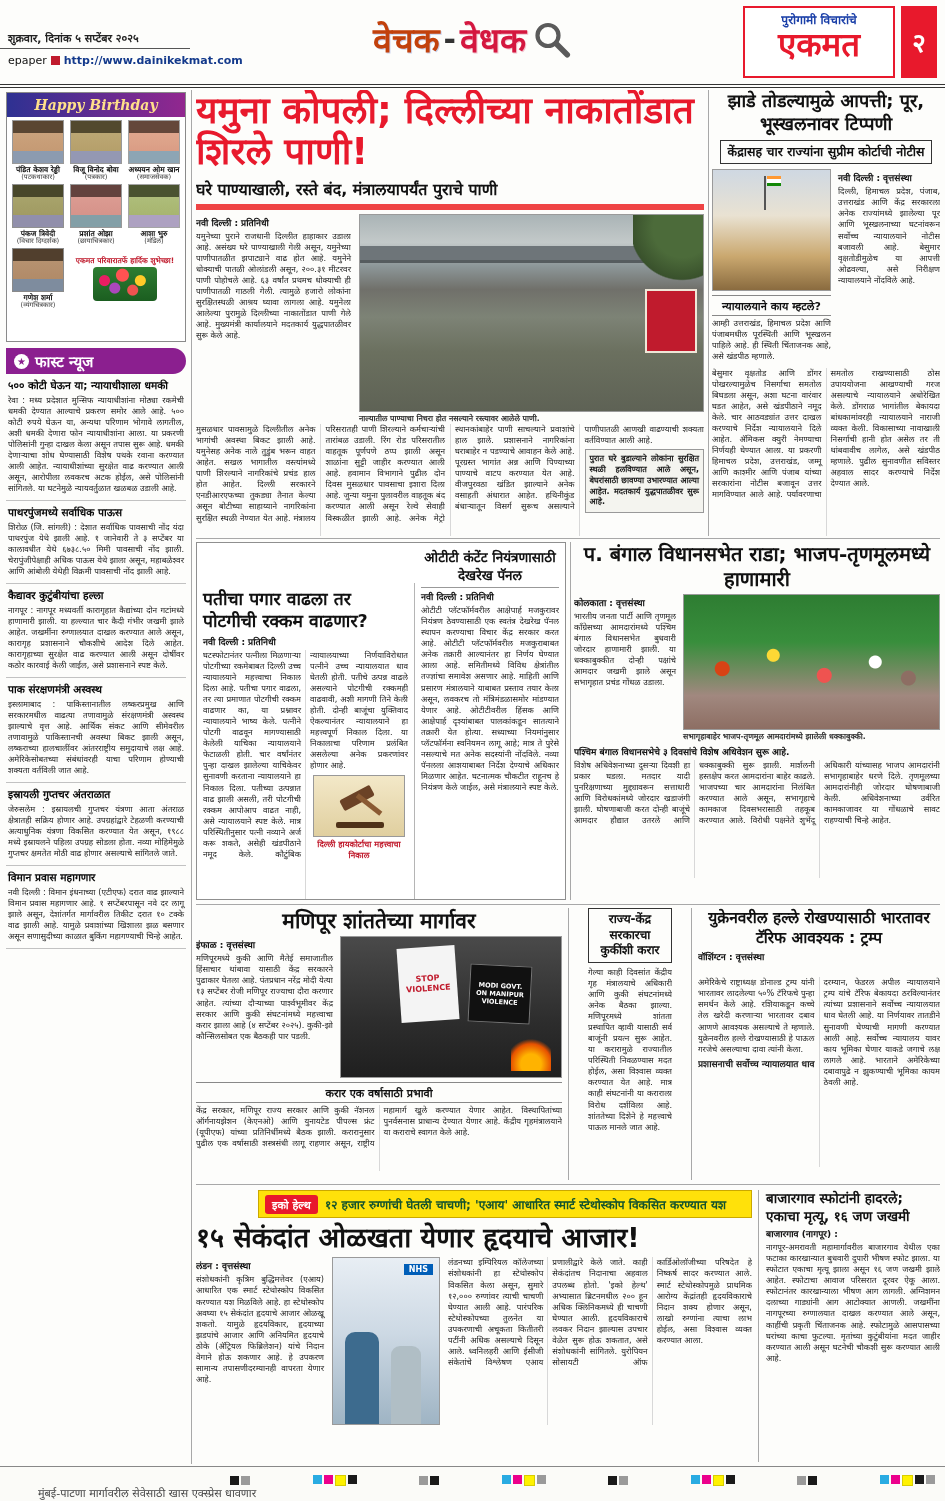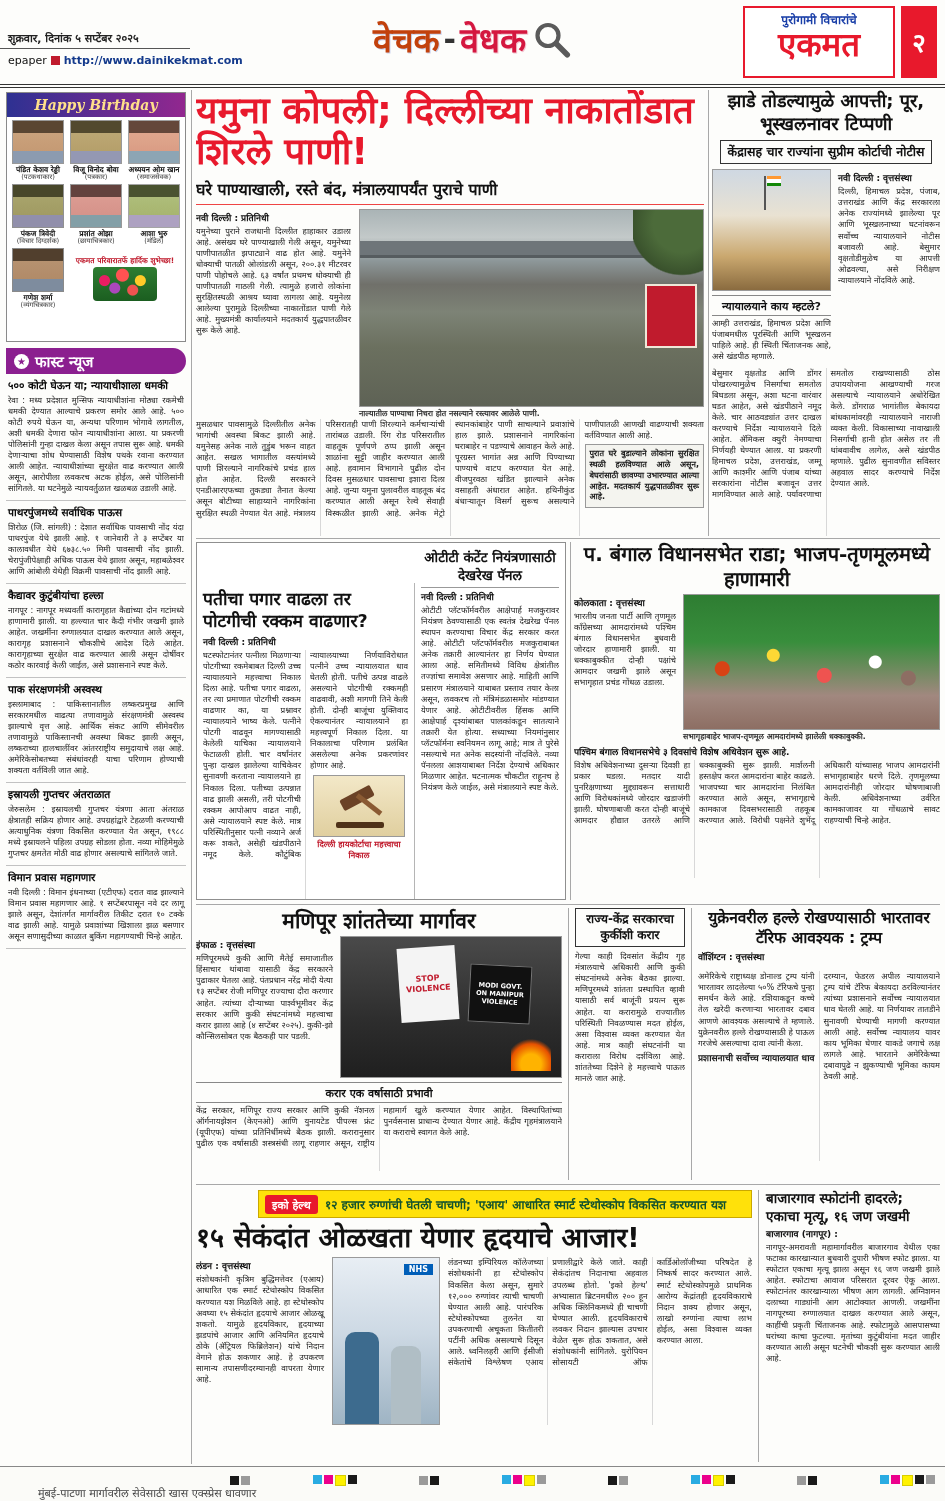--- a/index.html
+++ b/index.html
@@ -64,21 +64,21 @@
   .story-dateline{font-size:9px;font-weight:bold;margin:2px 0;}
   .cols-2{column-count:2;column-gap:9px;column-rule:1px solid #d8d8d8;}
   .cols-3{column-count:3;column-gap:9px;column-rule:1px solid #d8d8d8;}
   .cols-4{column-count:4;column-gap:10px;column-rule:1px solid #d8d8d8;}
   .caption{font-size:7.8px;font-weight:bold;color:#333;margin-top:2px;line-height:1.3;}
   .photo{position:relative;overflow:hidden;border:1px solid #9a9a9a;}
 
   
   .lead{position:absolute;left:196px;top:90px;width:508px;height:446px;overflow:hidden;}
   .lead-hl{font-size:37px;font-weight:800;line-height:1.12;color:#e8192c;}
-  .lead-sub{font-size:16px;font-weight:800;color:#111;margin-top:5px;padding-bottom:4px;border-bottom:1px solid #ef4444;}
+  .lead-sub{font-size:16px;font-weight:800;color:#111;margin-top:5px;padding-bottom:4px;border-bottom:6px solid #ef4444;}
   .lead-grid{display:grid;grid-template-columns:155px 1fr;gap:8px;margin-top:4px;}
   .flood{height:198px;background:
      linear-gradient(180deg,#aab4b6 0%,#c3c9c9 14%,#8d9799 26%,#70706a 38%,#7d8376 52%,#6b705f 70%,#5e6255 100%);}
   .flood .flyover{position:absolute;top:16%;left:0;right:0;height:14px;background:#6e7579;box-shadow:0 3px 0 #565c5f;}
   .flood .sign{position:absolute;top:38%;right:6px;width:52px;height:64px;background:#c01b2d;border:2px solid #efe7d8;}
   .flood .green{position:absolute;top:0;right:0;width:70px;height:34%;background:radial-gradient(circle at 70% 20%,#4c6b3a 40%,#39512c 70%,transparent 72%);}
   .lead-inset{border:1px solid #999;background:#f4f4ef;padding:4px;font-size:8px;font-weight:bold;line-height:1.35;text-align:justify;break-inside:avoid;margin:3px 0;}
   .lead-body2{height:128px;overflow:hidden;}
 
   
@@ -124,28 +124,28 @@
   .mani-hl{font-size:21px;font-weight:800;line-height:1.25;text-align:center;}
   .mani-grid{display:grid;grid-template-columns:1fr 222px;gap:7px;margin-top:2px;}
   .protest{height:142px;background:linear-gradient(180deg,#4a4a4a,#2d2d2d 60%,#1f1f1f);}
   .protest .p1{position:absolute;top:10px;left:58px;width:58px;height:74px;background:#f4f4f4;transform:rotate(-4deg);display:flex;align-items:center;justify-content:center;text-align:center;font-size:8px;font-weight:800;color:#c01b2d;line-height:1.2;padding:2px;}
   .protest .p2{position:absolute;top:28px;left:128px;width:62px;height:58px;background:#111;color:#fff;transform:rotate(3deg);display:flex;align-items:center;justify-content:center;text-align:center;font-size:6.5px;font-weight:bold;line-height:1.25;padding:2px;border:1px solid #777;}
   .protest .fire{position:absolute;bottom:6px;right:10px;width:40px;height:34px;background:radial-gradient(circle at 50% 80%,#ffb300 30%,#e65100 60%,transparent 75%);}
   .mani-sub{font-size:11px;font-weight:800;text-align:center;margin:4px 0 2px;border-top:1px solid #888;border-bottom:1px solid #888;padding:2px 0;}
   .mani-b2{height:66px;overflow:hidden;}
 
   
-  .kuki{position:absolute;left:568px;top:908px;width:124px;height:272px;border-left:1px solid #a8a8a8;border-right:1px solid #a8a8a8;padding:0 6px;overflow:hidden;}
+  .kuki{position:absolute;left:568px;top:908px;width:124px;height:272px;border-left:1px solid #a8a8a8;border-right:1px solid #a8a8a8;padding:0 19px;overflow:hidden;}
   .kuki-hl{border:1.5px solid #333;padding:3px;text-align:center;font-size:12px;font-weight:800;line-height:1.3;margin-bottom:4px;}
 
   
   .trump{position:absolute;left:698px;top:908px;width:242px;height:272px;overflow:hidden;}
   .trump-hl{font-size:15.5px;font-weight:800;line-height:1.3;text-align:center;}
   .bold-sub{font-weight:800;font-size:9px;margin:3px 0;}
-  .trump-body{height:190px;overflow:hidden;margin-top:8px;}
+  .trump-body{height:190px;overflow:hidden;margin-top:14px;}
 
   
   .eco{position:absolute;left:258px;top:1190px;width:494px;height:28px;background:#ffe10a;border:1px solid #caa800;display:flex;align-items:center;gap:7px;padding:0 6px;overflow:hidden;}
   .eco-label{background:#e8192c;color:#fff;font-size:11px;font-weight:800;padding:2px 7px;border-radius:3px;white-space:nowrap;}
   .eco-text{font-size:12px;font-weight:800;color:#14532d;white-space:nowrap;}
 
   
   .heart{position:absolute;left:196px;top:1222px;width:556px;height:240px;overflow:hidden;}
   .heart-hl{font-size:27px;font-weight:800;line-height:1.2;}
   .heart-grid{display:grid;grid-template-columns:128px 108px 1fr;gap:8px;margin-top:3px;}

